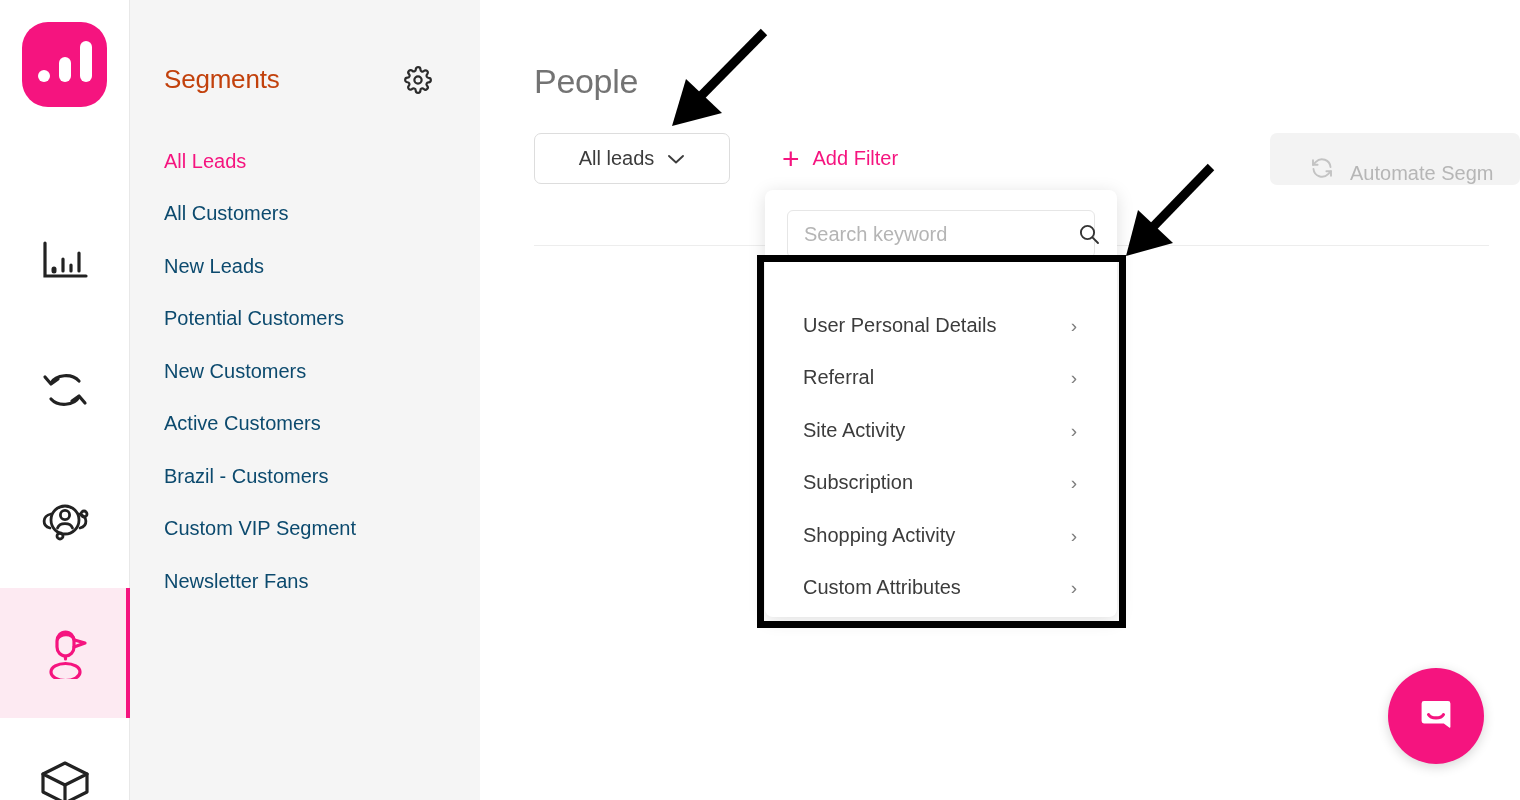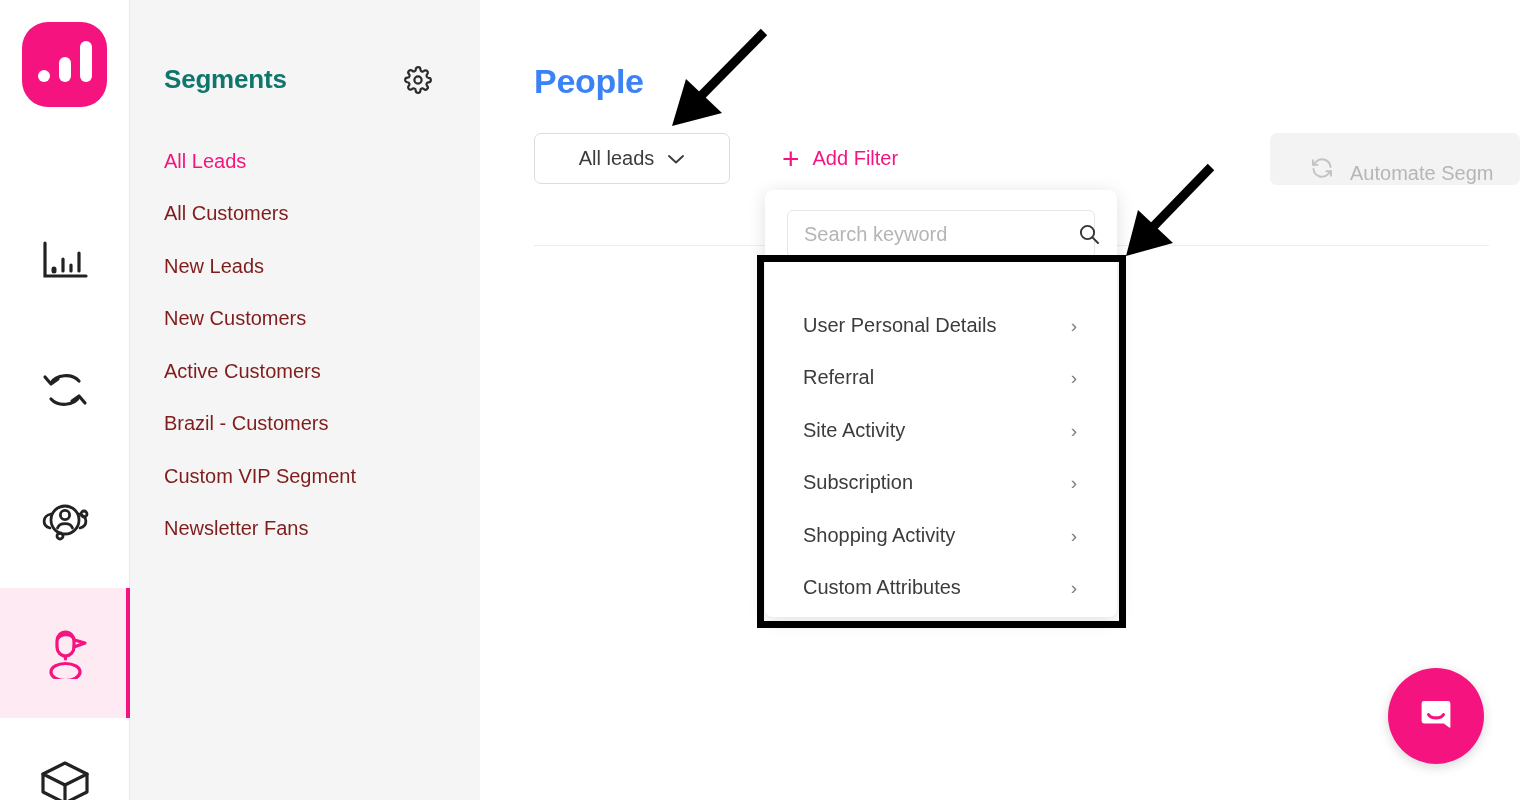--- a/index.html
+++ b/index.html
@@ -63,49 +63,49 @@
     width: 350px; height: 800px;
     background: #f5f5f5;
     flex: 0 0 350px;
     overflow: hidden;
   }
   .segments-header {
     display: flex; align-items: center; justify-content: space-between;
     padding: 64px 48px 0 34px;
   }
   .segments-title {
-    font-size: 26px; font-weight: bold; color: #0f766e;
+    font-size: 26px; font-weight: normal; color: #c2410c;
     letter-spacing: -0.2px;
   }
   .gear-btn { cursor: pointer; line-height: 0; }
 
   .segment-list { margin-top: 40px; }
   .segment-item {
     padding: 0 34px;
     height: 52.5px;
     display: flex; align-items: center;
     font-size: 20px;
-    color: #7f1d1d;
+    color: #0c4a6e;
     cursor: pointer;
     white-space: nowrap;
   }
   .segment-item.active { color: #f5147f; }
 
   
   .main {
     position: relative;
     flex: 1 1 auto;
     height: 800px;
     background: #ffffff;
     overflow: hidden;
   }
   .page-title {
     position: absolute;
     left: 54px; top: 62px;
-    font-size: 34px; font-weight: bold; color: #3b82f6;
+    font-size: 34px; font-weight: normal; color: #737373;
     letter-spacing: -0.3px;
   }
   .toolbar {
     position: absolute;
     left: 54px; top: 133px;
     display: flex; align-items: center;
   }
   .seg-select {
     width: 196px; height: 51px;
     border: 1px solid #dddddd;
@@ -290,20 +290,21 @@
         <svg width="28" height="28" viewBox="0 0 24 24" fill="none" stroke="#2b2b2b" stroke-width="1.9" stroke-linecap="round" stroke-linejoin="round">
           <circle cx="12" cy="12" r="3.1"></circle>
           <path d="M19.4 15a1.7 1.7 0 0 0 .34 1.87l.06.06a2 2 0 1 1-2.83 2.83l-.06-.06a1.7 1.7 0 0 0-1.87-.34 1.7 1.7 0 0 0-1 1.55V21a2 2 0 1 1-4 0v-.1A1.7 1.7 0 0 0 8.9 19.3a1.7 1.7 0 0 0-1.87.34l-.06.06a2 2 0 1 1-2.83-2.83l.06-.06a1.7 1.7 0 0 0 .34-1.87 1.7 1.7 0 0 0-1.55-1H3a2 2 0 1 1 0-4h.1A1.7 1.7 0 0 0 4.7 8.9a1.7 1.7 0 0 0-.34-1.87l-.06-.06a2 2 0 1 1 2.83-2.83l.06.06a1.7 1.7 0 0 0 1.87.34H9.1a1.7 1.7 0 0 0 1-1.55V3a2 2 0 1 1 4 0v.1a1.7 1.7 0 0 0 1 1.55 1.7 1.7 0 0 0 1.87-.34l.06-.06a2 2 0 1 1 2.83 2.83l-.06.06a1.7 1.7 0 0 0-.34 1.87V9.1a1.7 1.7 0 0 0 1.55 1H21a2 2 0 1 1 0 4h-.1a1.7 1.7 0 0 0-1.55 1z"></path>
         </svg>
       </div>
     </div>
     <div class="segment-list">
       <div class="segment-item active">All Leads</div>
       <div class="segment-item">All Customers</div>
       <div class="segment-item">New Leads</div>
+      <div class="segment-item">Potential Customers</div>
       <div class="segment-item">New Customers</div>
       <div class="segment-item">Active Customers</div>
       <div class="segment-item">Brazil - Customers</div>
       <div class="segment-item">Custom VIP Segment</div>
       <div class="segment-item">Newsletter Fans</div>
     </div>
   </aside>
 
   <section class="main">
 

